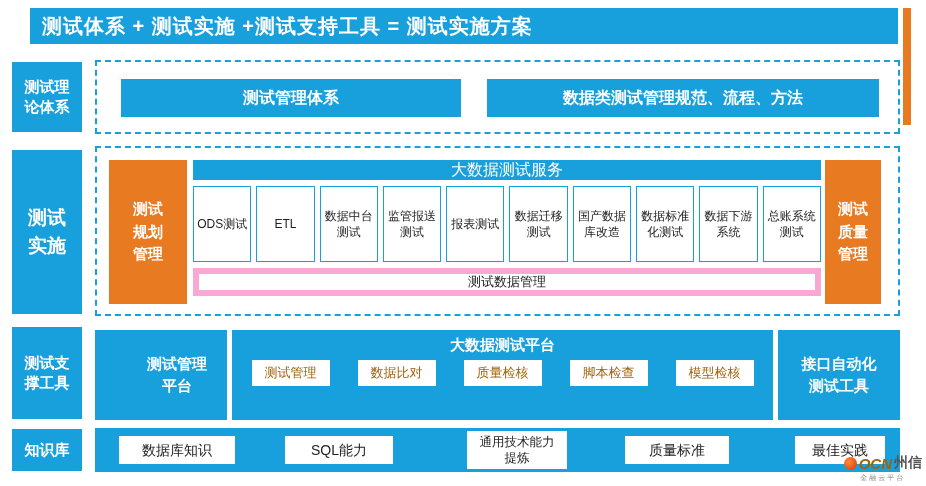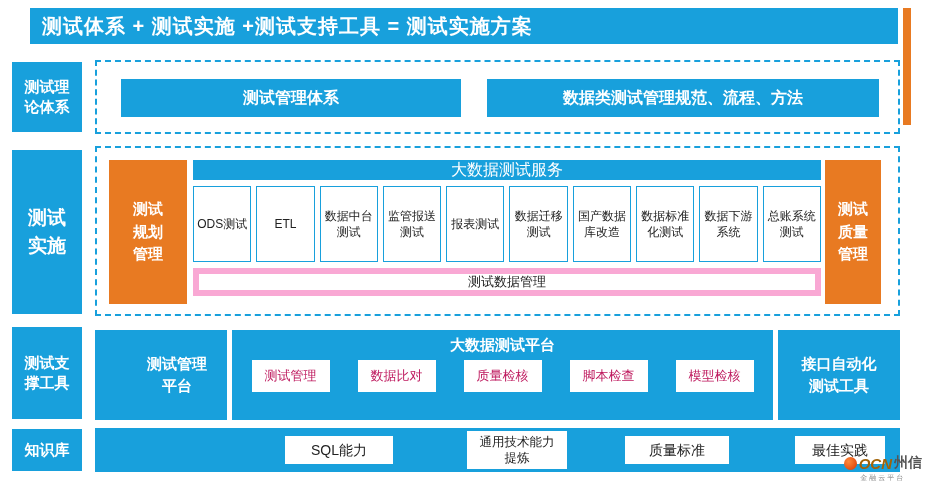--- a/index.html
+++ b/index.html
@@ -51,21 +51,21 @@
   .r2-footer { margin-top:6px; height:28px; border:6px solid #f9a8d4; background:#fff; color:#222;
                display:flex; align-items:center; justify-content:center; font-size:13px; }
 
   .row3 { left:95px; top:330px; width:805px; height:90px; display:flex; gap:5px; }
   .r3-left  { width:132px; display:flex; align-items:center; justify-content:center;
               text-align:center; font-weight:bold; font-size:15px;padding-left:32px; }
   .r3-left > span { display:inline-block; width:68px; line-height:1.5; }
   .r3-mid   { flex:1; display:flex; flex-direction:column; align-items:center; padding-top:6px; }
   .r3-header{ font-weight:bold; font-size:15px; }
   .tool-row { margin-top:5px; display:flex; gap:28px; }
-  .tool-box { width:78px; height:32px; background:#fff; color:#be185d; font-size:13px;
+  .tool-box { width:78px; height:26px; background:#fff; color:#a16207; font-size:13px;
               display:flex; align-items:center; justify-content:center; }
   .r3-footer{ margin-top:7px; font-weight:bold; font-size:15px; }
   .r3-right { width:122px; display:flex; align-items:center; justify-content:center;
               text-align:center; font-weight:bold; font-size:15px; }
   .r3-right > span { display:inline-block; width:80px; line-height:1.5; }
 
   .row4 { left:95px; top:428px; width:805px; height:44px; }
   .know-box { position:absolute; top:50%; transform:translateY(-50%);
               background:#fff; color:#222; display:flex; align-items:center; justify-content:center;
               text-align:center; font-size:14px; line-height:1.3; }
@@ -150,20 +150,21 @@
         <div class="tool-box">脚本检查</div>
         <div class="tool-box">模型检核</div>
       </div>
     </div>
     <div class="blue-fill r3-right">
       <span>接口自动化测试工具</span>
     </div>
   </div>
 
   <div class="abs blue-fill row4">
+    <div class="know-box k0">数据库知识</div>
     <div class="know-box k1">SQL能力</div>
     <div class="know-box k2">
       <span>通用技术能力提炼</span>
     </div>
     <div class="know-box k3">质量标准</div>
     <div class="know-box k4">最佳实践</div>
   </div>
 
   <div class="abs logo">
     <div class="logo-line">

